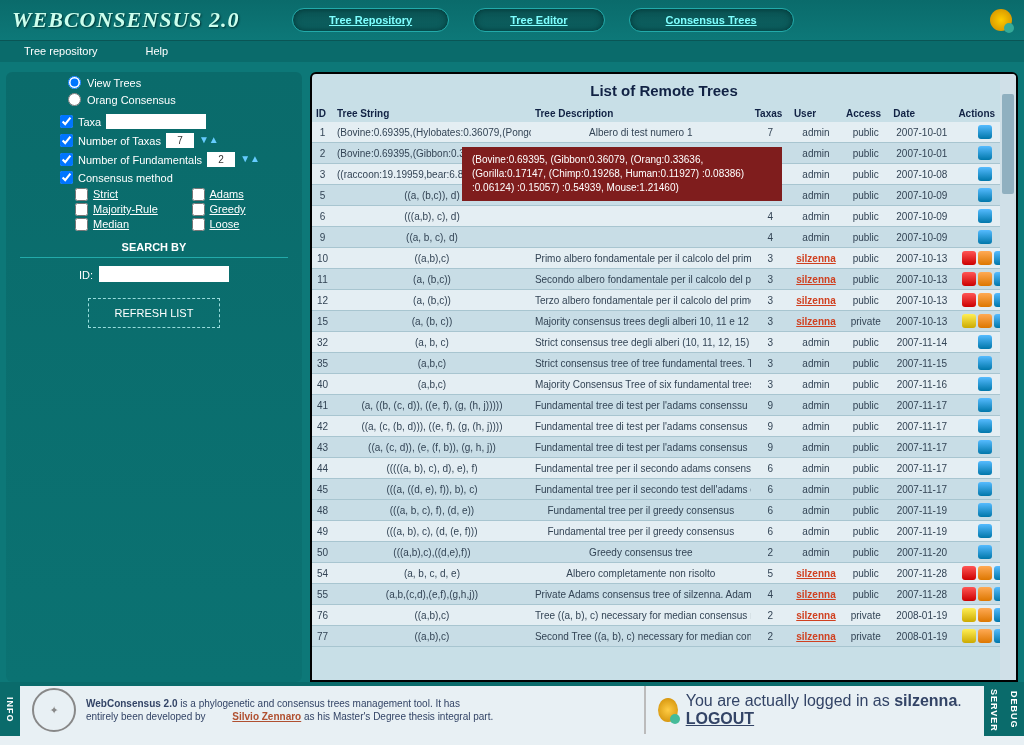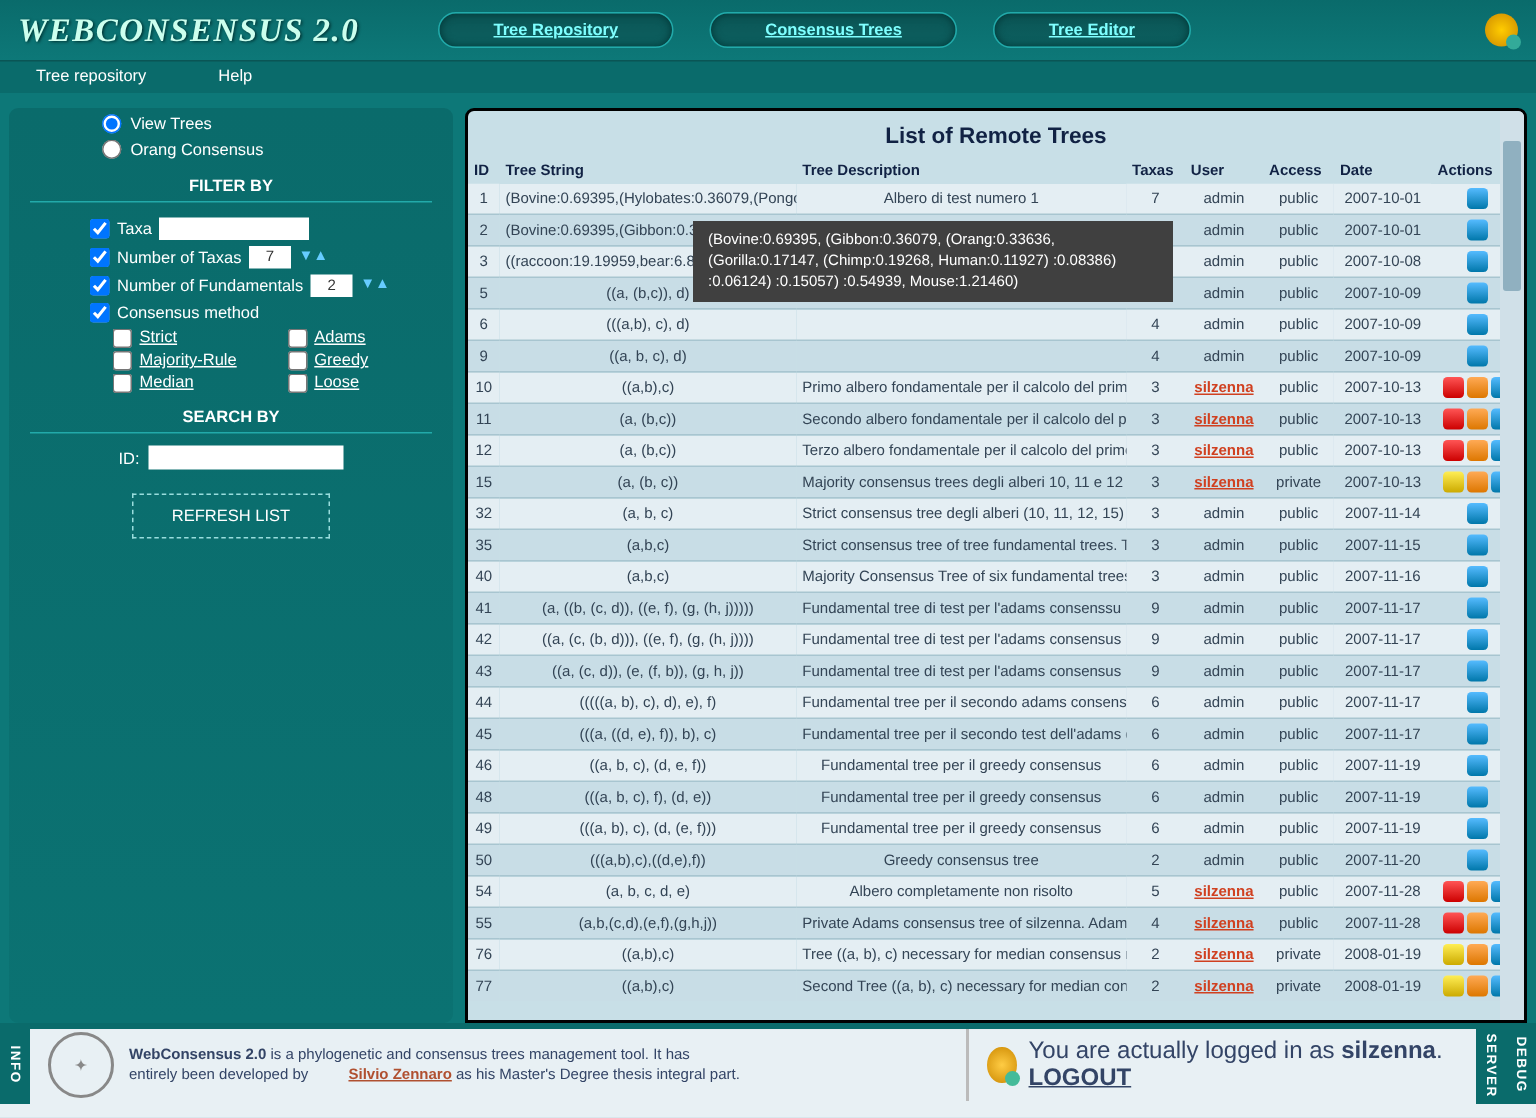--- a/index.html
+++ b/index.html
@@ -46,43 +46,43 @@
 .actions-cell{display:flex;gap:2px;justify-content:center;padding:1px;}
 .aicon{width:14px;height:14px;border-radius:3px;display:inline-block;}
 .aicon.red{background:linear-gradient(#f55,#c00);}
 .aicon.orange{background:linear-gradient(#fa5,#d70);}
 .aicon.blue{background:linear-gradient(#5bf,#07a);}
 .aicon.yellow{background:linear-gradient(#fe5,#ca0);}
 
 .scrollbar { position:absolute; right:0; top:0; width:16px; height:100%; background:#d0e0e8;}
 .scrollbar-thumb{position:absolute;right:2px;top:20px;width:12px;height:100px;background:#90b0c0;border-radius:2px;}
 
-.tooltip { position:absolute; background:#404040; color:#fff; padding:6px 10px; font-size:10px; border-radius:0; z-index:100; max-width:320px; line-height:1.4;}
+.tooltip { position:absolute; background:#7f1d1d; color:#fff; padding:6px 10px; font-size:10px; border-radius:0; z-index:100; max-width:320px; line-height:1.4;}
 
 .footer { height:52px; background:#1a3940; display:flex; align-items:center; border-top:4px solid #0a6b6b;}
 .footer-tab { width:20px; height:52px; background:#0a6b6b; color:#fff; writing-mode:vertical-rl; text-align:center; font-size:9px; font-weight:bold; display:flex; align-items:center; justify-content:center; cursor:pointer; letter-spacing:1px;}
 .footer-left { flex:1; display:flex; align-items:center; gap:10px; padding:0 12px; background:#e8f0f4; height:100%;}
 .seal{width:44px;height:44px;border:2px solid #888;border-radius:50%;display:flex;align-items:center;justify-content:center;color:#888;}
 .info-text{font-size:10px;color:#346;line-height:1.35;}
 .info-text a{color:#b05030;font-weight:bold;text-decoration:underline;margin-left:24px;}
 .footer-center{flex:0 0 340px;display:flex;align-items:center;gap:8px;padding:0 12px;background:#e8f0f4;height:100%;border-left:2px solid #bbb;}
 .user-ico { width:24px;height:24px;background:radial-gradient(circle,#ffcc44,#cc8800);border-radius:50%;position:relative;}
 .user-ico::after{content:"";position:absolute;width:10px;height:10px;background:#4b9;border-radius:50%;bottom:-2px;right:-2px;}
 .login-text{font-size:16px;color:#346;}
 .login-text a{color:#346;font-weight:bold;text-decoration:underline;}
 </style>
 </head>
 <body>
 
 <div class="header">
   <div class="logo">WEBCONSENSUS 2.0</div>
   <div class="nav-tabs">
     <div class="nav-tab">Tree Repository</div>
+    <div class="nav-tab">Tree Editor</div>
     <div class="nav-tab">Consensus Trees</div>
-    <div class="nav-tab">Tree Editor</div>
   </div>
   <div class="head-icon"></div>
 </div>
 
 <div class="menubar">
   <div class="menubar-item">Tree repository</div>
   <div class="menubar-item">Help</div>
 </div>
 
 <div class="main">
@@ -90,21 +90,20 @@
     <div class="sb-body">
       <div class="sb-row">
           <input type="radio" checked="" style="">
           <span>View Trees</span>
         </div>
       <div class="sb-row">
           <input type="radio" style="">
           <span>Orang Consensus</span>
         </div>
     </div>
-    <div class="sb-head">FILTER BY</div>
     <div class="sb-body">
       <div class="sb-filter-row">
           <input type="checkbox" checked="" style="">
           <span>Taxa</span>
           <input class="widebox" style="">
         </div>
       <div class="sb-filter-row">
           <input type="checkbox" checked="" style="">
           <span>Number of Taxas</span>
           <input class="minibox" value="7" style="">
@@ -430,34 +429,20 @@
               <td>6</td>
               <td>admin</td>
               <td>public</td>
               <td>2007-11-17</td>
               <td>
                 <div class="actions-cell">
                   <span class="aicon blue"></span>
                 </div>
               </td>
             </tr>
-            <tr class="odd">
-              <td>46</td>
-              <td class="ts">((a, b, c), (d, e, f))</td>
-              <td class="desc">Fundamental tree per il greedy consensus</td>
-              <td>6</td>
-              <td>admin</td>
-              <td>public</td>
-              <td>2007-11-19</td>
-              <td>
-                <div class="actions-cell">
-                  <span class="aicon blue"></span>
-                </div>
-              </td>
-            </tr>
             <tr class="even">
               <td>48</td>
               <td class="ts">(((a, b, c), f), (d, e))</td>
               <td class="desc">Fundamental tree per il greedy consensus</td>
               <td>6</td>
               <td>admin</td>
               <td>public</td>
               <td>2007-11-19</td>
               <td>
                 <div class="actions-cell">

